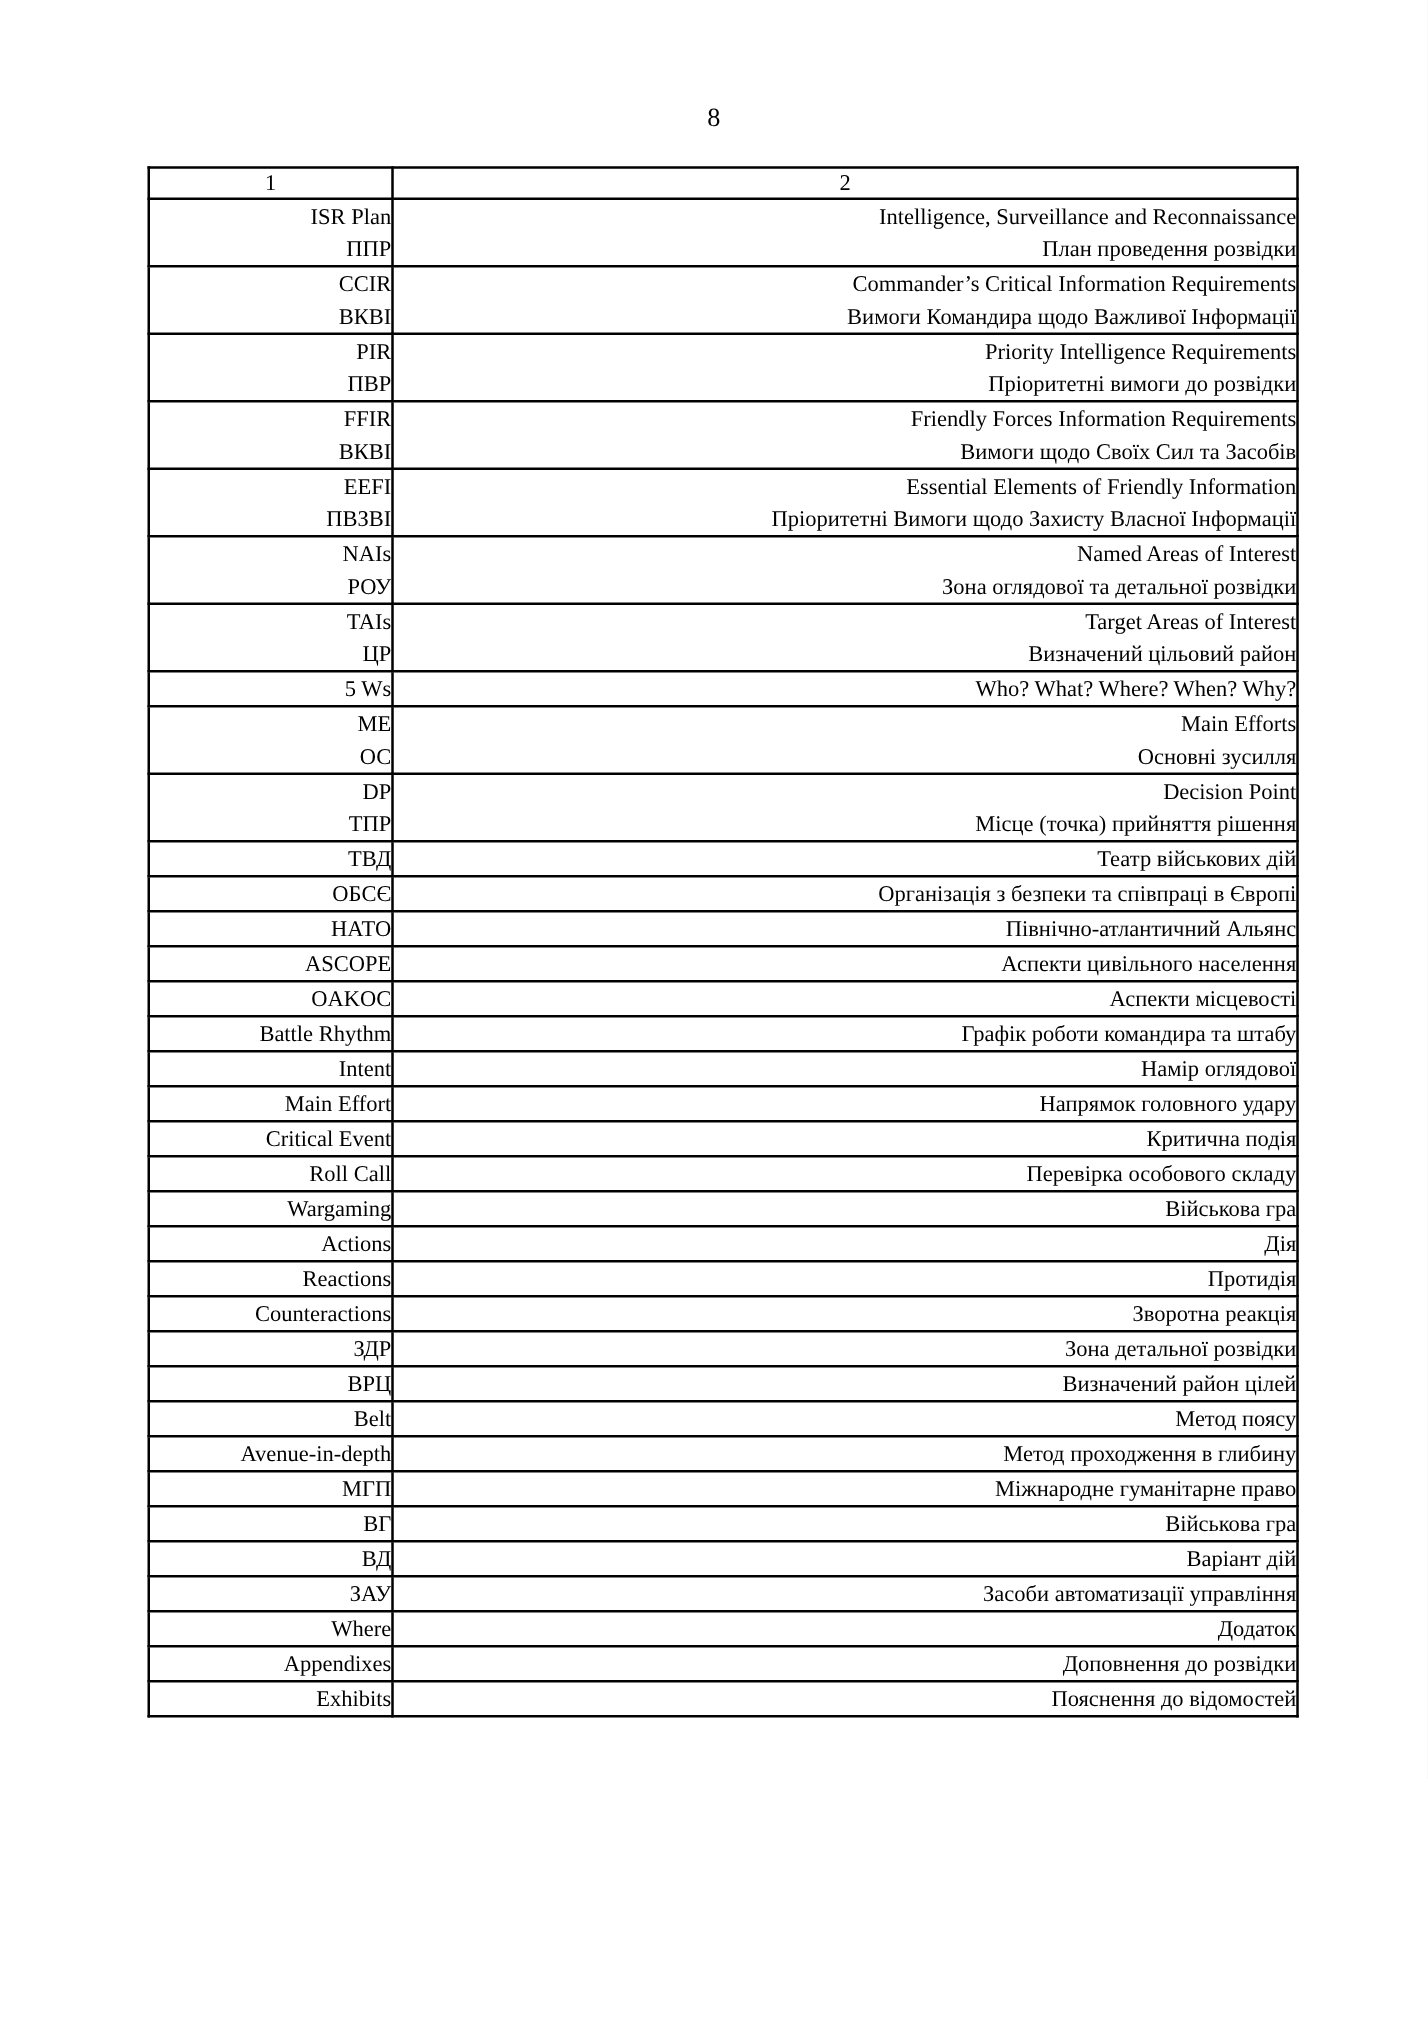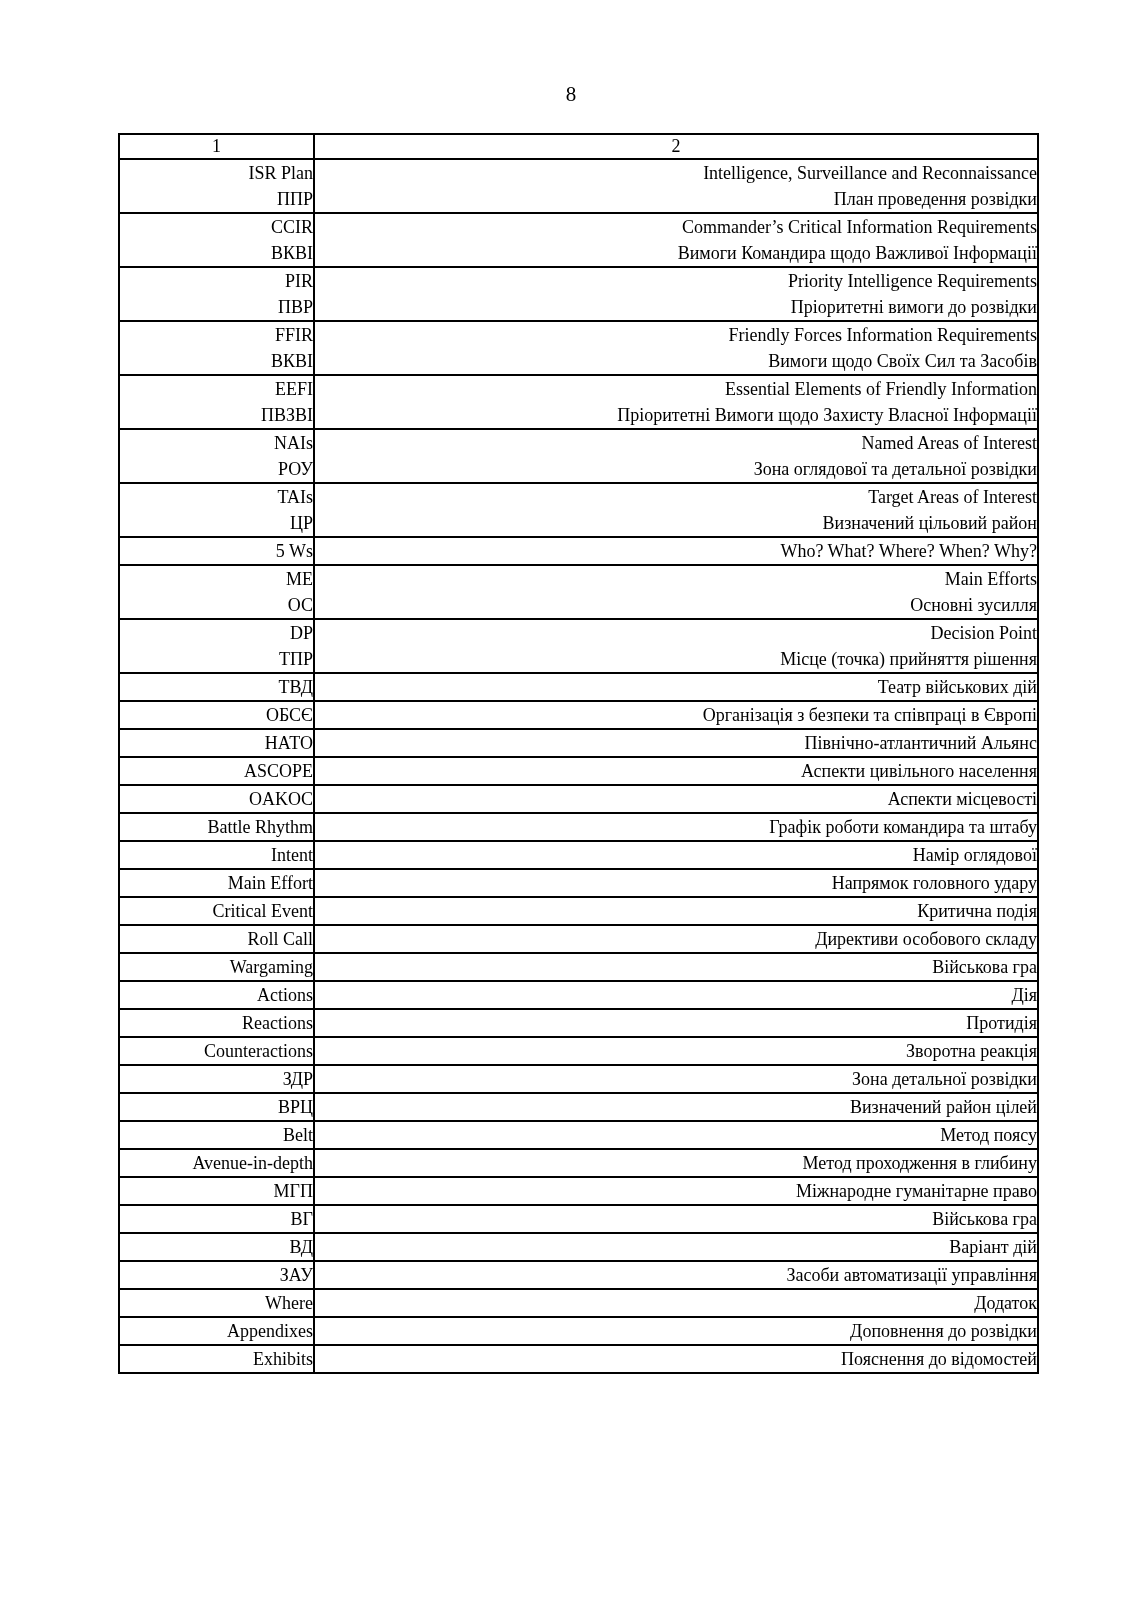--- a/index.html
+++ b/index.html
@@ -227,21 +227,21 @@
           </td>
           <td class="c2">
             <div class="line">Критична подія</div>
           </td>
         </tr>
         <tr>
           <td class="c1">
             <div class="line">Roll Call</div>
           </td>
           <td class="c2">
-            <div class="line">Директиви особового складу</div>
+            <div class="line">Перевірка особового складу</div>
           </td>
         </tr>
         <tr>
           <td class="c1">
             <div class="line">Wargaming</div>
           </td>
           <td class="c2">
             <div class="line">Військова гра</div>
           </td>
         </tr>

